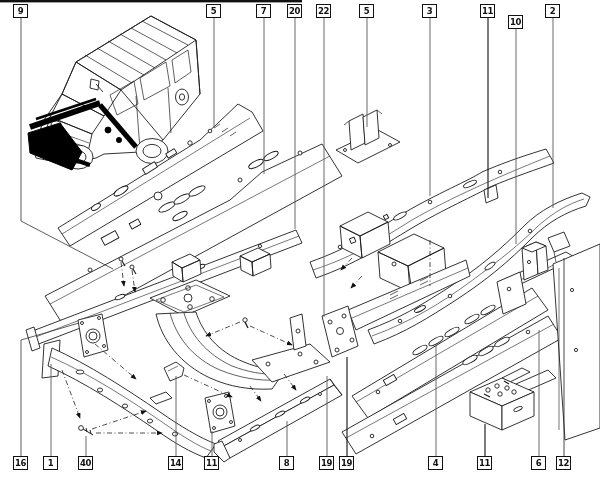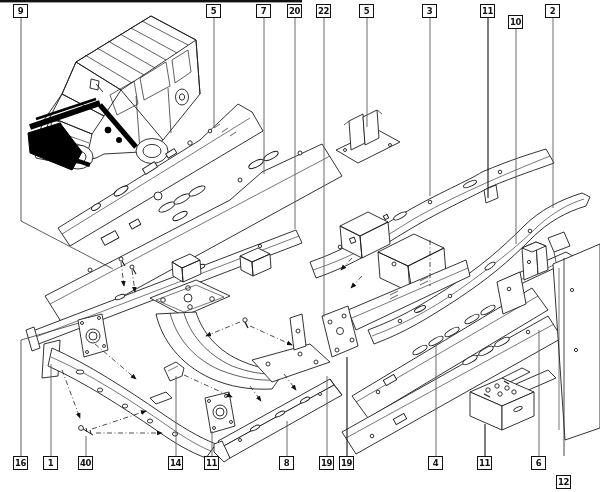--- a/index.html
+++ b/index.html
@@ -352,15 +352,15 @@
   <div class="co" style="left:43px;top:456px">1</div>
   <div class="co" style="left:78px;top:456px">40</div>
   <div class="co" style="left:168px;top:456px">14</div>
   <div class="co" style="left:204px;top:456px">11</div>
   <div class="co" style="left:279px;top:456px">8</div>
   <div class="co" style="left:319px;top:456px">19</div>
   <div class="co" style="left:339px;top:456px">19</div>
   <div class="co" style="left:428px;top:456px">4</div>
   <div class="co" style="left:477px;top:456px">11</div>
   <div class="co" style="left:531px;top:456px">6</div>
-  <div class="co" style="left:556px;top:475px">12</div>
+  <div class="co" style="left:556px;top:456px">12</div>
 
 </div>
 
 </body></html>

